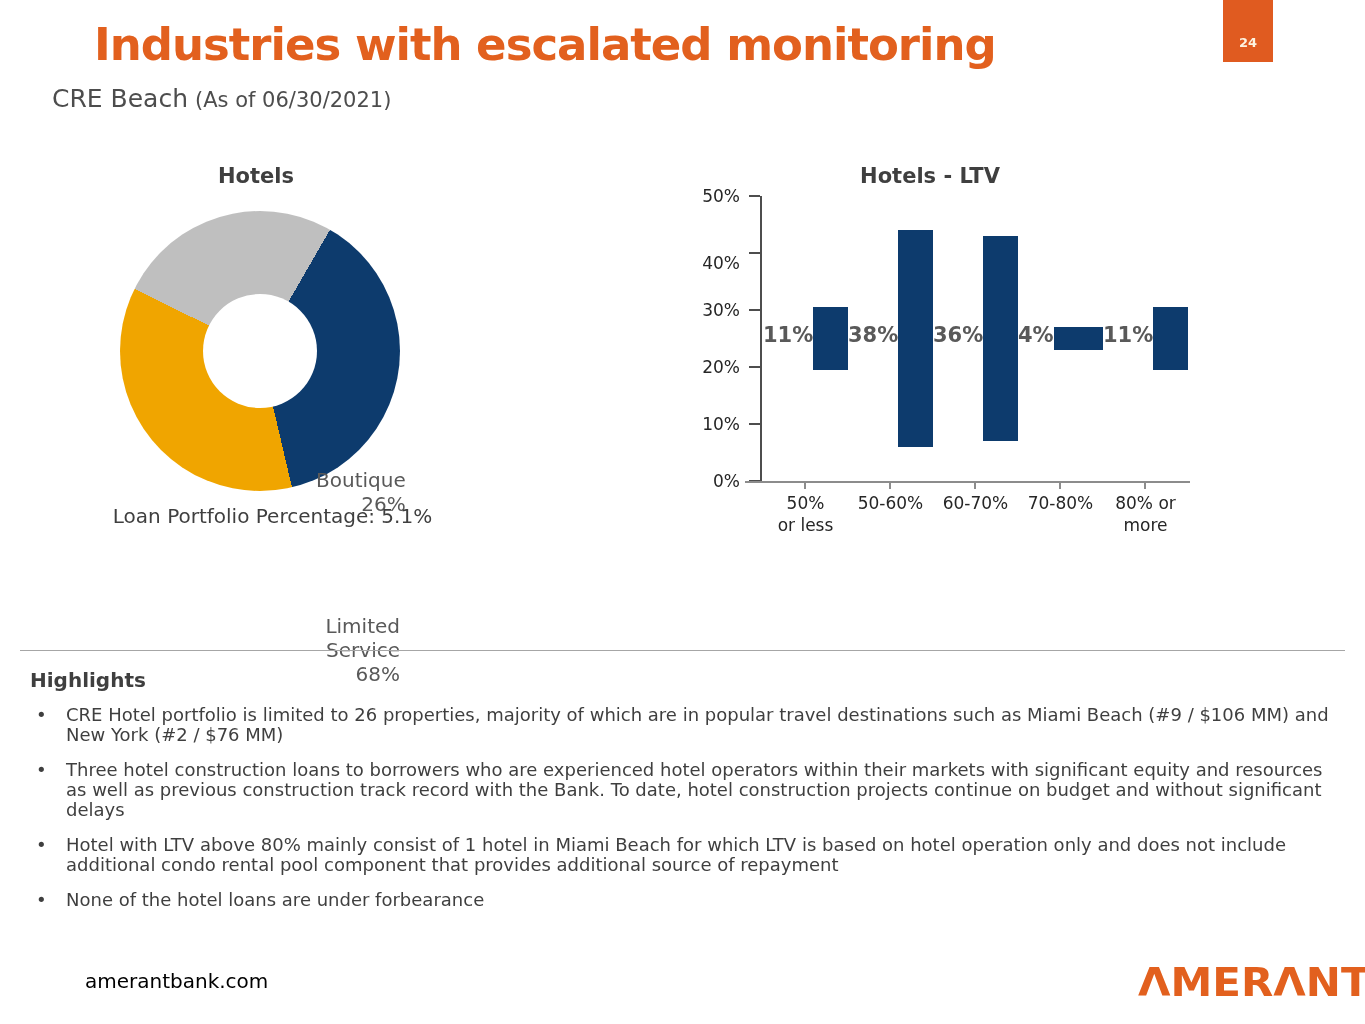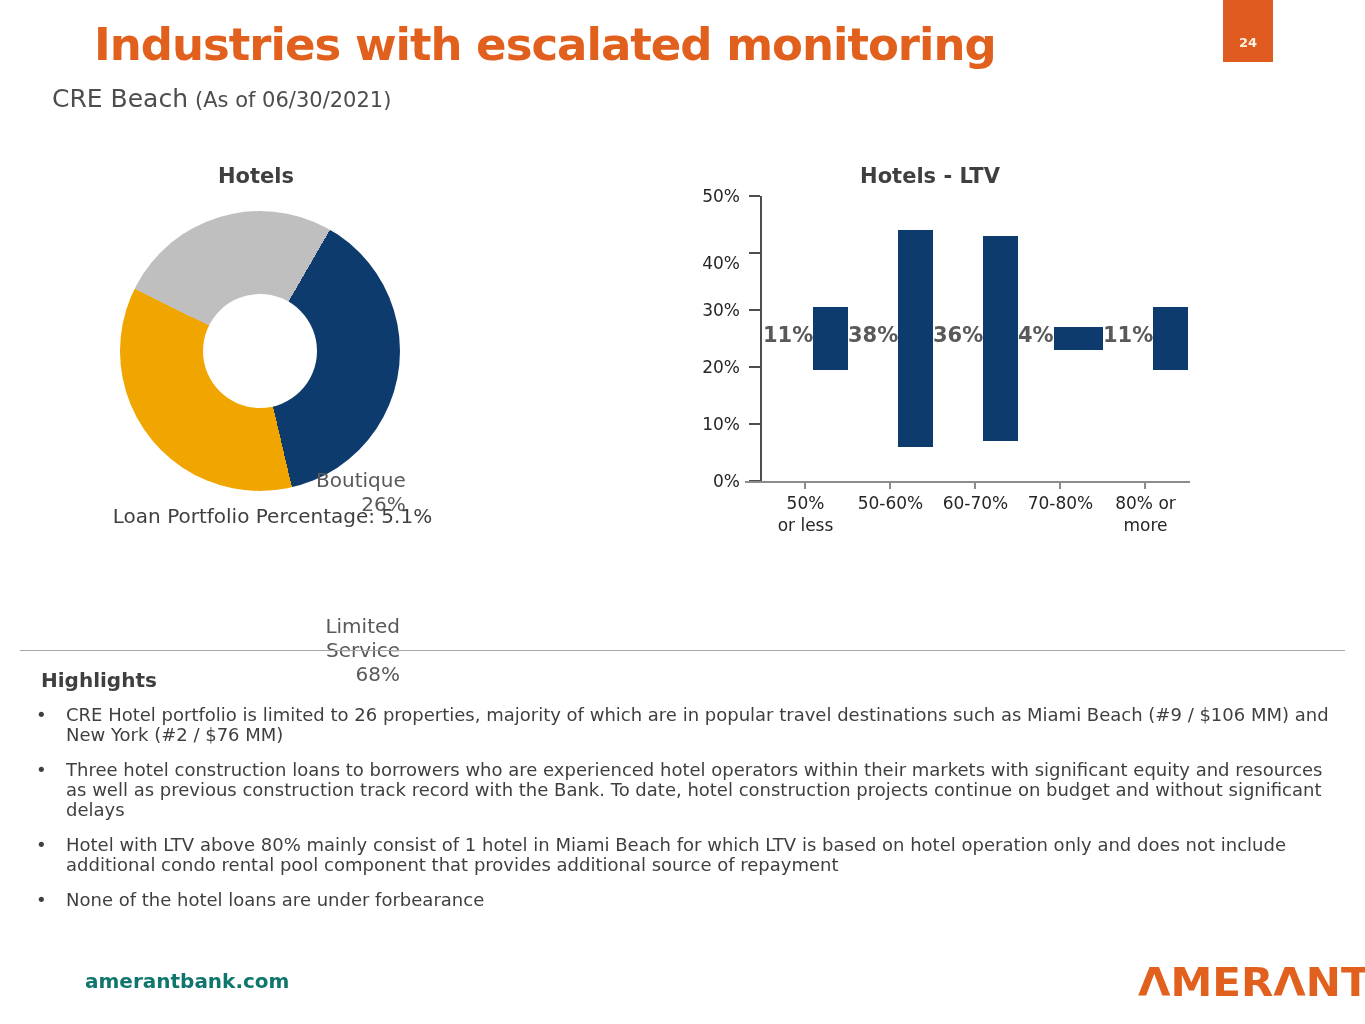--- a/index.html
+++ b/index.html
@@ -50,29 +50,29 @@
   .x-baseline { position: absolute; left: 745px; top: 481px; width: 445px; height: 2px; background: #8c8c8c; }
   .cat-tick { position: absolute; top: 483px; width: 2px; height: 6px; background: #8c8c8c; }
   .ct-0 { left: 804px; } .ct-1 { left: 889px; } .ct-2 { left: 974px; }
   .ct-3 { left: 1059px; } .ct-4 { left: 1144px; }
   .cat-labels { position: absolute; left: 763px; top: 492px; width: 425px; display: flex; }
   .cat-cell { width: 85px; text-align: center; font-size: 17px; line-height: 22px;
               color: #262626; white-space: pre-line; }
 
   
   .divider { position: absolute; left: 20px; top: 650px; width: 1325px; height: 1px; background: #a6a6a6; }
-  .hl-heading { position: absolute; left: 30px; top: 668px; font-size: 20px; font-weight: 700; color: #3f3f3f; margin-left: 11px; }
+  .hl-heading { position: absolute; left: 30px; top: 668px; font-size: 20px; font-weight: 700; color: #3f3f3f; }
   .hl-list { position: absolute; left: 30px; top: 705px; width: 1305px; list-style: none; }
   .hl-list li { position: relative; padding-left: 36px; font-size: 18px; line-height: 20px;
                 color: #3f3f3f; margin-bottom: 15px; }
   .hl-list li::before { content: "\2022"; position: absolute; left: 6px; top: 0;
                         font-size: 18px; color: #3f3f3f; }
 
   
-  .footer-site { position: absolute; left: 85px; top: 969px; font-size: 20px; font-weight: 700; color: #0f766e; }
+  .footer-site { position: absolute; left: 85px; top: 969px; font-size: 20px; font-weight: 400; color: #000000; }
   .footer-logo { position: absolute; left: 1138px; top: 958px; font-size: 42px; font-weight: 700;
                  color: #e2601e; letter-spacing: 0px; transform: scaleY(0.92); white-space: nowrap; }
 </style>
 </head>
 <body>
 
 <div class="slide">
 
   <h1 class="page-title">Industries with escalated monitoring</h1>
   <div class="subtitle-row">

